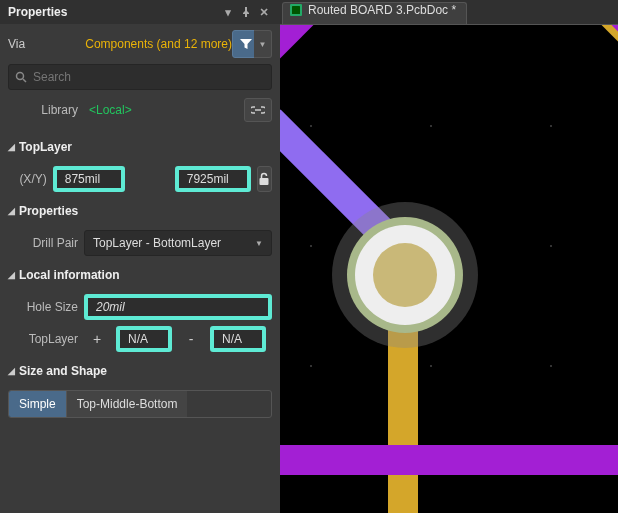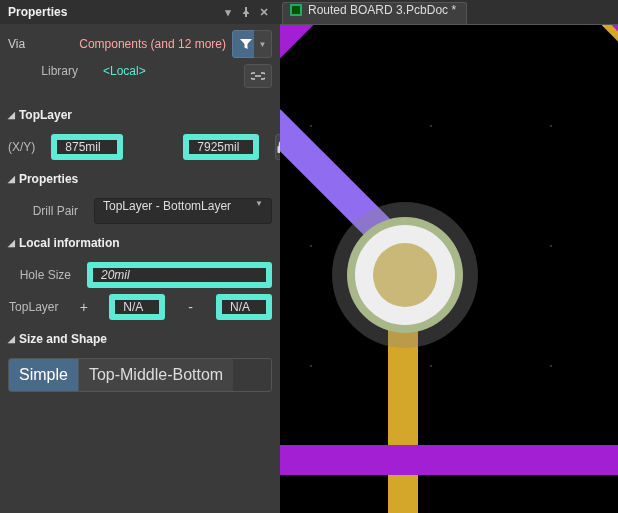--- a/index.html
+++ b/index.html
@@ -1,48 +1,48 @@
 <!DOCTYPE html>
 <html><head>
 <meta charset="utf-8">
 <style>
 *{box-sizing:border-box;margin:0;padding:0;font-family:"Segoe UI",Arial,sans-serif}
 body{width:618px;height:513px;background:#333;display:flex;overflow:hidden}
 .panel{width:280px;height:513px;background:#3a3a3a;color:#ccc;font-size:12px;display:flex;flex-direction:column}
 .panel-header{height:24px;background:#303030;display:flex;align-items:center;padding:0 8px;color:#eee;font-weight:600}
 .panel-header .title{flex:1}
 .panel-header .hdr-icon{width:16px;height:16px;display:flex;align-items:center;justify-content:center;margin-left:2px;color:#aaa;font-size:11px;cursor:pointer}
-.toolbar{height:40px;display:flex;align-items:center;padding:0 8px;gap:6px}
+.toolbar{height:40px;display:flex;align-items:center;padding:0 8px;}
 .toolbar .via{color:#ccc}
 .toolbar .spacer{flex:1}
-.toolbar .comp-label{color:#fca5a5;font-size:12px}
+.toolbar .comp-label{color:#eab308;font-size:12px}
 .filter-btn{width:28px;height:28px;background:#4a6a8a;border:1px solid #5a7a9a;border-radius:3px;display:flex;align-items:center;justify-content:center;cursor:pointer}
 .dropdown-btn{width:18px;height:28px;background:#444;border:1px solid #555;border-radius:3px;display:flex;align-items:center;justify-content:center;cursor:pointer;border-left:none;margin-left:-6px;border-top-left-radius:0;border-bottom-left-radius:0}
 .scroll-area{flex:1;overflow-y:auto;overflow-x:hidden;padding:0 8px 8px 8px;position:relative}
 .scroll-area::-webkit-scrollbar{width:12px}
 .scroll-area::-webkit-scrollbar-track{background:#333}
 .scroll-area::-webkit-scrollbar-thumb{background:#555;border-radius:2px}
 .search-row{display:flex;align-items:center;background:#2d2d2d;border:1px solid #252525;border-radius:3px;height:26px;padding:0 6px;margin-bottom:6px}
 .search-row input{flex:1;background:transparent;border:none;color:#aaa;font-size:12px;outline:none;margin-left:6px}
-.lib-row{display:flex;height:28px;gap:25px;margin-bottom:10px}
+.lib-row{display:flex;align-items:center;height:28px;gap:11px;margin-bottom:10px}
 .lib-row .lbl{width:70px;text-align:right;color:#bbb}
-.lib-row .val{flex:1;color:#5eead4}
+.lib-row .val{flex:1;color:#22c55e}
 .lib-row .link-btn{width:28px;height:24px;background:#444;border:1px solid #555;border-radius:3px;display:flex;align-items:center;justify-content:center;cursor:pointer}
 .section-hdr{display:flex;align-items:center;height:26px;color:#eee;font-weight:600;font-size:12px;margin:6px 0 6px 0;cursor:pointer}
 .section-hdr .tri{margin-right:4px;font-size:9px;color:#ccc}
-.row{display:flex;align-items:center;gap:16px;margin-bottom:6px}
+.row{display:flex;align-items:center;gap:6px;margin-bottom:6px}
 .row .lbl{width:70px;text-align:right;color:#bbb;font-size:12px}
-.input{height:26px;background:#2d2d2d;border:6px solid #5eead4;border-radius:3px;color:#ddd;font-size:12px;padding:0 8px;outline:none}
+.input{height:26px;background:#2d2d2d;border:4px solid #5eead4;border-radius:3px;color:#ddd;font-size:12px;padding:0 8px;outline:none}
 .sq-btn{width:26px;height:26px;background:#444;border:1px solid #555;border-radius:3px;display:flex;align-items:center;justify-content:center;cursor:pointer}
-.select{height:26px;background:#2d2d2d;border:1px solid #252525;border-radius:3px;color:#ddd;font-size:12px;padding:0 8px;flex:1;display:flex;align-items:flex-start;cursor:pointer;position:relative}
+.select{height:26px;background:#2d2d2d;border:1px solid #252525;border-radius:3px;color:#ddd;font-size:12px;padding:0 8px;flex:1;display:flex;align-items:center;cursor:pointer;position:relative}
 .select::after{content:"▼";position:absolute;right:8px;font-size:8px;color:#aaa}
 .wide-btn{height:26px;background:#444;border:1px solid #555;border-radius:3px;color:#ddd;font-size:12px;flex:1;cursor:pointer}
 .tol-plus,.tol-minus{width:26px;height:26px;background:#3a3a3a;color:#ccc;display:flex;align-items:center;justify-content:center;font-size:14px}
 .seg-group{display:flex;border:1px solid #555;border-radius:3px;overflow:hidden;margin-bottom:8px}
-.seg{height:32px;background:#444;color:#ddd;font-size:16px;padding:0 10px;border:none;cursor:pointer;border-right:1px solid #555}
+.seg{height:26px;background:#444;color:#ddd;font-size:12px;padding:0 10px;border:none;cursor:pointer;border-right:1px solid #555}
 .seg:last-child{border-right:none}
 .seg.active{background:#4a6a8a;color:#fff}
 .canvas-area{flex:1;height:513px;background:#303030;display:flex;flex-direction:column}
 .tab-bar{height:24px;background:#303030;display:flex;align-items:flex-end;padding-left:2px}
 .tab{height:22px;background:#3f3f3f;border:1px solid #555;border-bottom:none;border-radius:3px 3px 0 0;display:flex;align-items:flex-start;padding:0 10px 0 6px;gap:5px;font-size:12px;color:#ddd;cursor:pointer}
 .tab-icon{width:14px;height:14px}
 .viewport{flex:1;background:#000;position:relative;overflow:hidden;border-top:1px solid #555}
 .trace{position:absolute}
 .dot{position:absolute;width:2px;height:2px;background:#444;border-radius:50%}
 </style>
@@ -72,20 +72,27 @@
           </svg>
       </div>
       <div class="dropdown-btn">
         <span style="font-size:8px;color:#aaa">▼</span>
       </div>
     </div>
   </div>
 
   <div class="scroll-area">
 
+    <div class="search-row">
+      <svg width="12" height="12" viewBox="0 0 12 12">
+          <circle cx="5" cy="5" r="3.5" stroke="#888" stroke-width="1.5" fill="none"></circle>
+          <line x1="8" y1="8" x2="11" y2="11" stroke="#888" stroke-width="1.5"></line>
+        </svg>
+      <input placeholder="Search" style="">
+    </div>
 
     <div class="lib-row">
       <span class="lbl">Library</span>
       <span class="val">&lt;Local&gt;</span>
       <div class="link-btn">
         <svg width="14" height="10" viewBox="0 0 14 10">
             <path d="M4 2H2a3 3 0 000 6h2M10 2h2a3 3 0 010 6h-2M4 5h6" stroke="#ccc" stroke-width="1.5" fill="none"></path>
           </svg>
       </div>
     </div>

